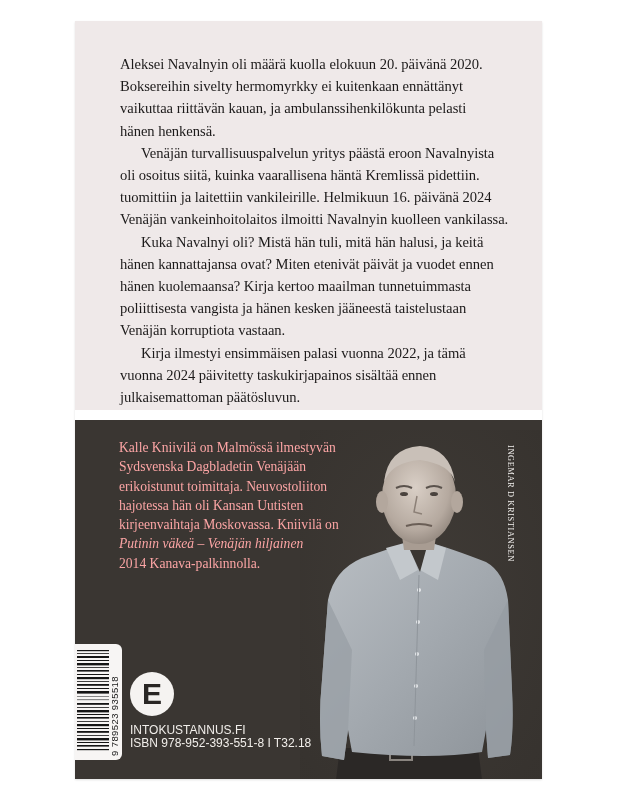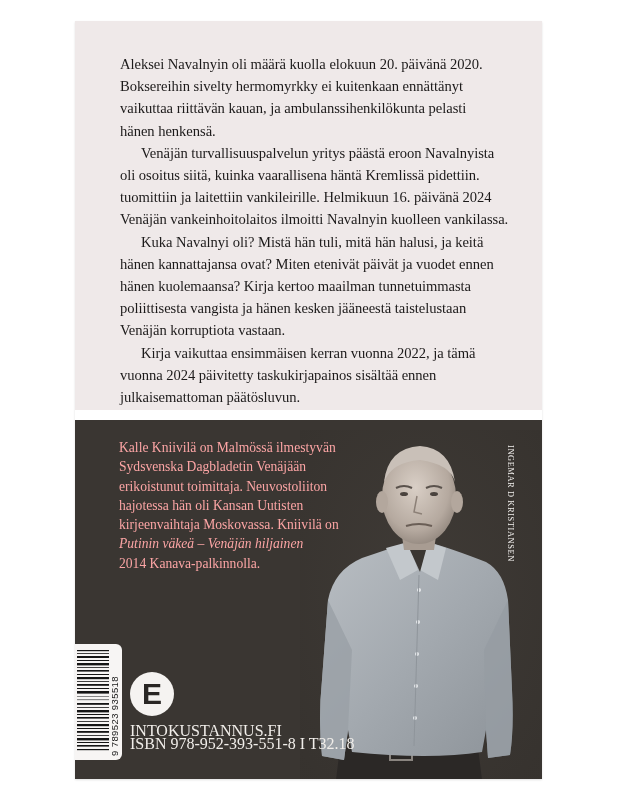--- a/index.html
+++ b/index.html
@@ -58,22 +58,22 @@
     }
     .elogo {
       position: absolute; left: 55px; top: 252px; width: 44px; height: 44px;
       border-radius: 50%; background: #f5f3f1;
       display: flex; align-items: center; justify-content: center;
       font-family: "Liberation Sans", "DejaVu Sans", sans-serif;
       font-weight: bold; font-size: 30px; color: #2a2725;
     }
     .publisher {
       position: absolute; left: 55px; top: 304px;
-      font-family: Liberation Serif, serif;
-      font-size: 16px; line-height: 13px; color: #f1eeea;
+      font-family: Liberation Sans, sans-serif;
+      font-size: 12px; line-height: 13px; color: #f1eeea;
       white-space: nowrap;
     }
   </style>
 </head>
 <body>
 
 <div class="book">
 
   <div class="upper">
     <div class="blurb">
@@ -90,21 +90,21 @@
         <span class="ln">Venäjän vankeinhoitolaitos ilmoitti Navalnyin kuolleen vankilassa.</span>
       </p>
       <p>
         <span class="ln" style="padding-left:21px">Kuka Navalnyi oli? Mistä hän tuli, mitä hän halusi, ja keitä</span>
         <span class="ln">hänen kannattajansa ovat? Miten etenivät päivät ja vuodet ennen</span>
         <span class="ln">hänen kuolemaansa? Kirja kertoo maailman tunnetuimmasta</span>
         <span class="ln">poliittisesta vangista ja hänen kesken jääneestä taistelustaan</span>
         <span class="ln">Venäjän korruptiota vastaan.</span>
       </p>
       <p>
-        <span class="ln" style="padding-left:21px">Kirja vaikuttaa ensimmäisen kerran vuonna 2022, ja tämä</span>
+        <span class="ln" style="padding-left:21px">Kirja ilmestyi ensimmäisen palasi vuonna 2022, ja tämä</span>
         <span class="ln">vuonna 2024 päivitetty taskukirjapainos sisältää ennen</span>
         <span class="ln">julkaisemattoman päätösluvun.</span>
       </p>
     </div>
   </div>
 
   <div class="lower">
 
     <svg class="photo" viewBox="0 0 240 350" xmlns="http://www.w3.org/2000/svg">
       <defs>

